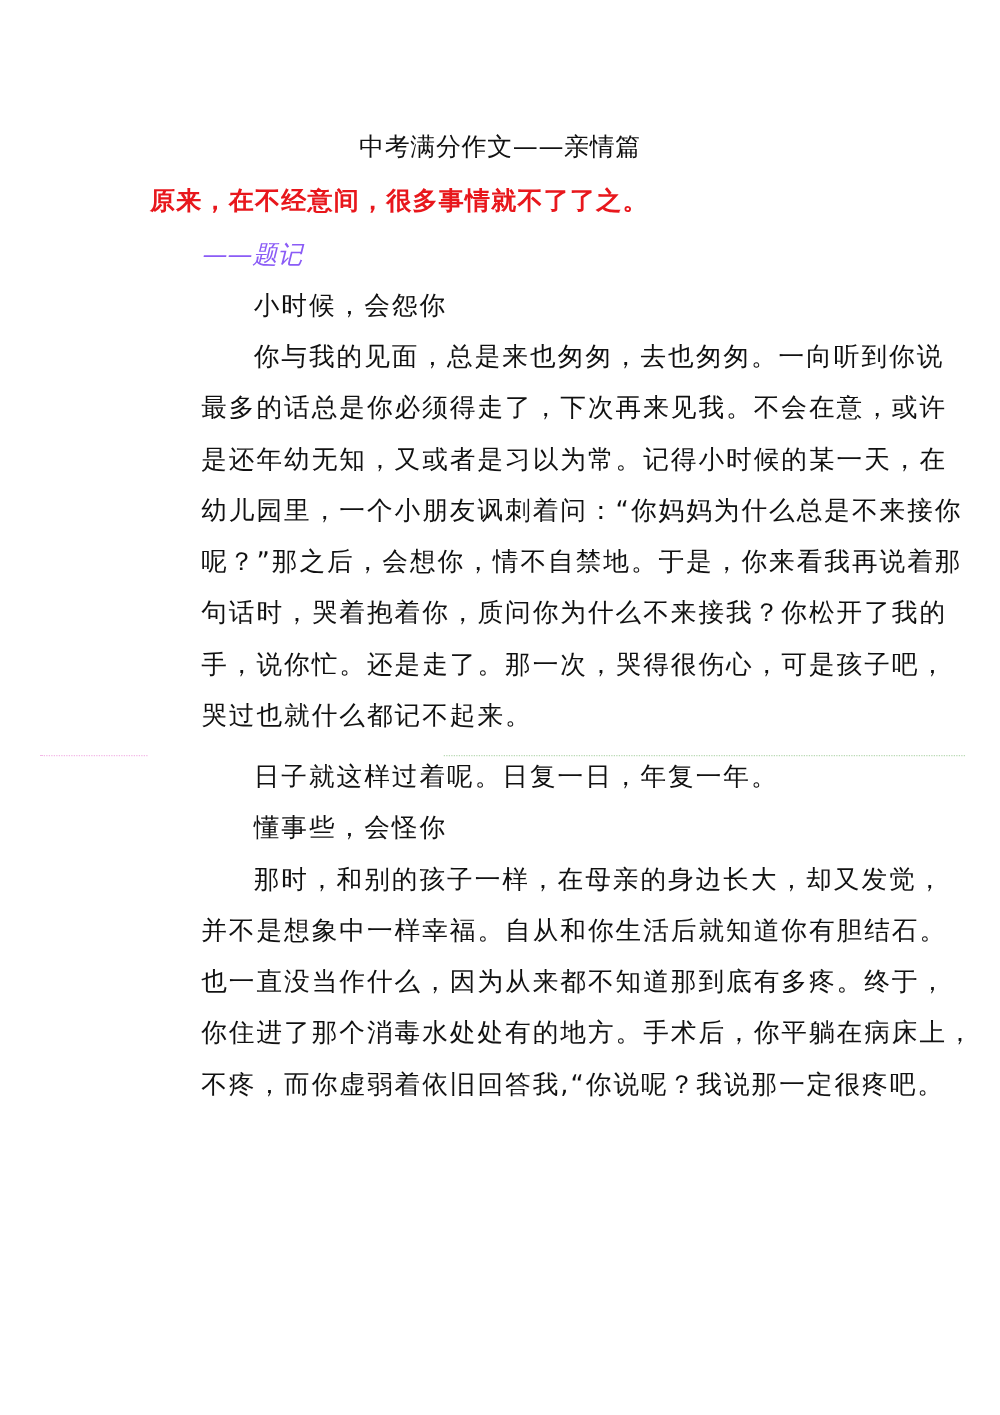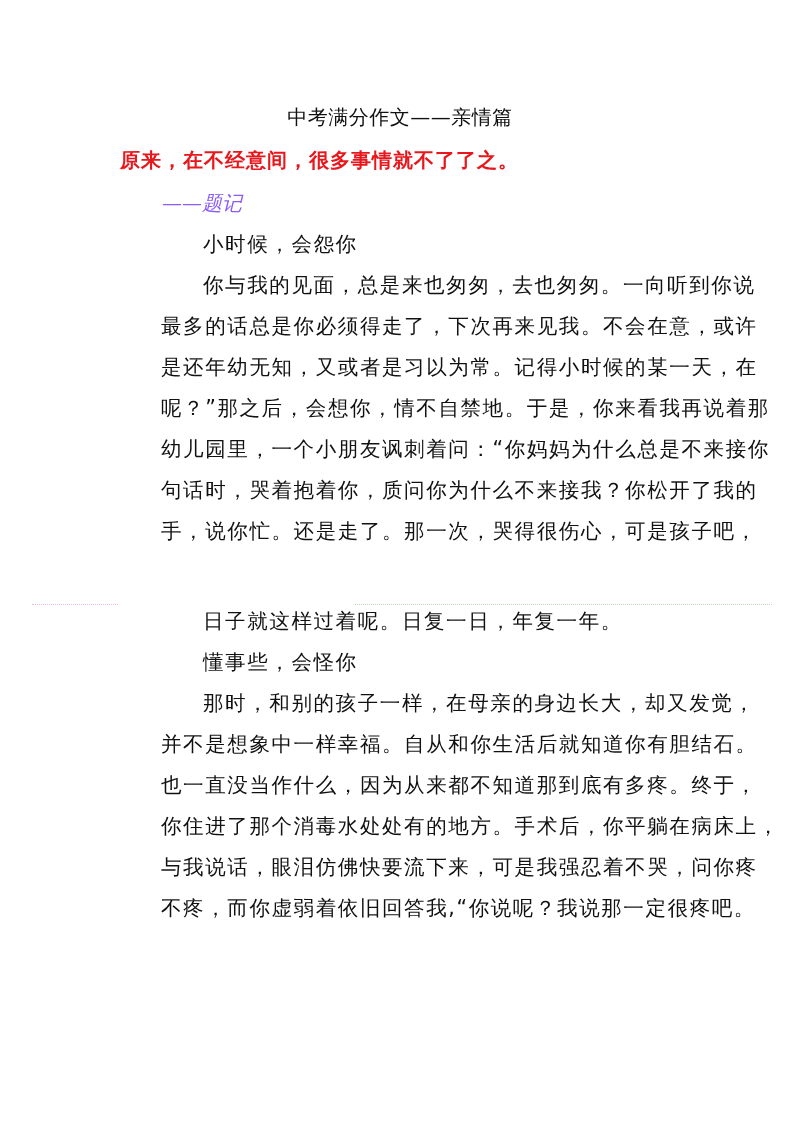--- a/index.html
+++ b/index.html
@@ -86,33 +86,33 @@
 
   <div class="epigraph">原来，在不经意间，很多事情就不了了之。</div>
 
   <div class="signature">——题记</div>
 
   <div class="body-block" style="top:230px;">
     <div class="body-line indent">小时候，会怨你</div>
     <div class="body-line indent">你与我的见面，总是来也匆匆，去也匆匆。一向听到你说</div>
     <div class="body-line">最多的话总是你必须得走了，下次再来见我。不会在意，或许</div>
     <div class="body-line">是还年幼无知，又或者是习以为常。记得小时候的某一天，在</div>
+    <div class="body-line">幼儿园里，一个小朋友讽刺着问：“你妈妈为什么总是不来接你</div>
     <div class="body-line">呢？”那之后，会想你，情不自禁地。于是，你来看我再说着那</div>
-    <div class="body-line">幼儿园里，一个小朋友讽刺着问：“你妈妈为什么总是不来接你</div>
     <div class="body-line">句话时，哭着抱着你，质问你为什么不来接我？你松开了我的</div>
     <div class="body-line">手，说你忙。还是走了。那一次，哭得很伤心，可是孩子吧，</div>
+    <div class="body-line">哭过也就什么都记不起来。</div>
   </div>
 
   <div class="sep left"></div>
   <div class="sep right"></div>
 
   <div class="body-block" style="top:607px;">
     <div class="body-line indent">日子就这样过着呢。日复一日，年复一年。</div>
     <div class="body-line indent">懂事些，会怪你</div>
     <div class="body-line indent">那时，和别的孩子一样，在母亲的身边长大，却又发觉，</div>
     <div class="body-line">并不是想象中一样幸福。自从和你生活后就知道你有胆结石。</div>
     <div class="body-line">也一直没当作什么，因为从来都不知道那到底有多疼。终于，</div>
     <div class="body-line">你住进了那个消毒水处处有的地方。手术后，你平躺在病床上，</div>
-    <div class="body-line">与我说话，眼泪仿佛快要流下来，可是我强忍着不哭，问你疼</div>
     <div class="body-line">不疼，而你虚弱着依旧回答我,“你说呢？我说那一定很疼吧。</div>
   </div>
 
 </div>
 
 </body></html>

